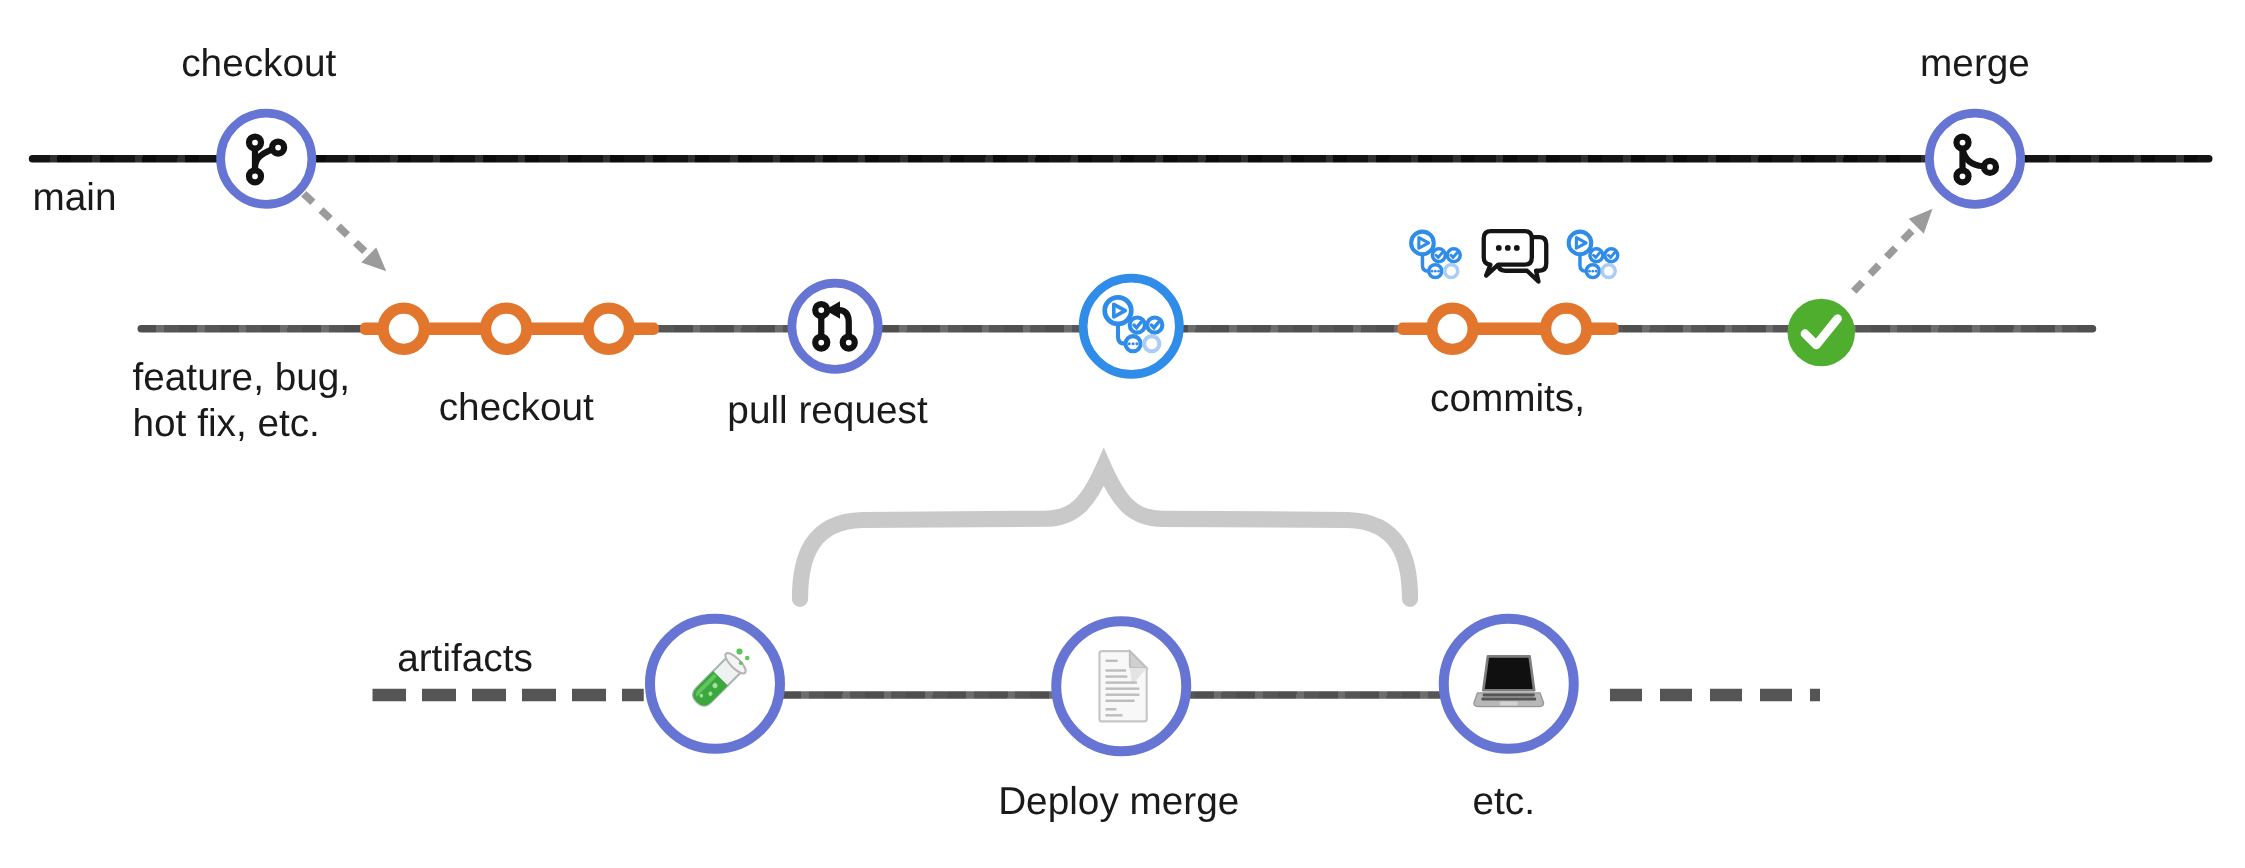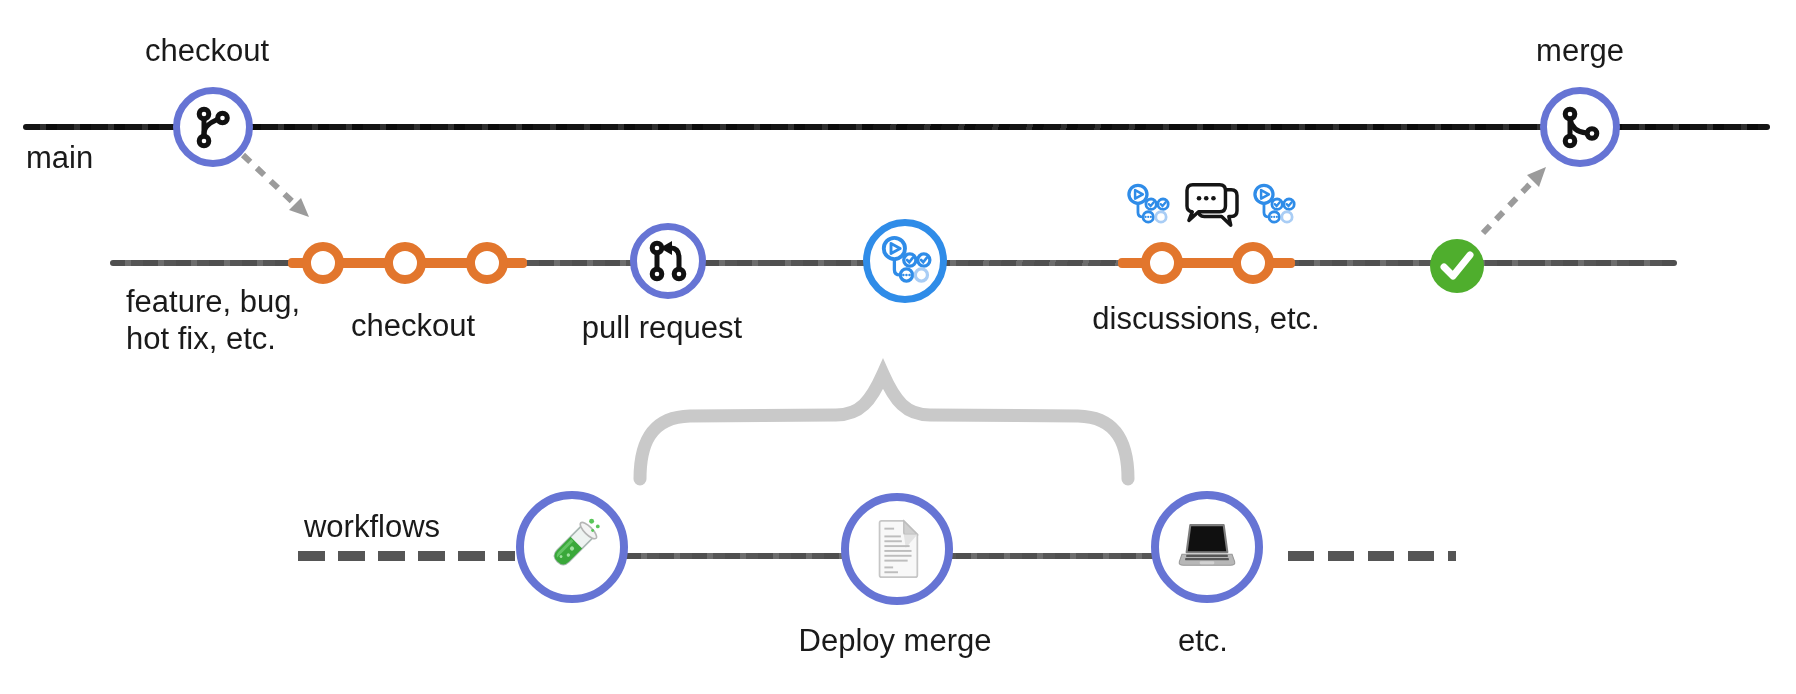--- a/index.html
+++ b/index.html
@@ -257,30 +257,30 @@
         <rect x="11" y="33.6" width="42" height="2.2" rx="0.8"></rect>
       </g>
       <rect x="25" y="36.6" width="14" height="3" rx="1.2" fill="#d2d2d2"></rect>
     </svg>
   </div>
 
   <div class="lbl center" style="left:207px;top:32px">checkout</div>
   <div class="lbl center" style="left:1580px;top:32px">merge</div>
   <div class="lbl" style="left:26px;top:139px">main</div>
 
-  <div class="lbl" style="left:126px;top:283px">
+  <div class="lbl" style="left:106px;top:283px">
     <span style="display:block">feature, bug,</span>
     <span style="display:block">hot fix, etc.</span>
   </div>
 
   <div class="lbl center" style="left:413px;top:307px">checkout</div>
   <div class="lbl center" style="left:662px;top:309px">pull request</div>
 
   <div class="lbl center" style="left:1206px;top:299px;line-height:39px">
-    <span style="display:block">discussions, etc.</span>
-  </div>
-
-
-  <div class="lbl center" style="left:372px;top:508px">workflows</div>
+    <span style="display:block">commits,</span>
+  </div>
+
+
+  <div class="lbl center" style="left:372px;top:508px">artifacts</div>
   <div class="lbl center" style="left:895px;top:622px">Deploy merge</div>
   <div class="lbl center" style="left:1203px;top:622px">etc.</div>
 
 </div>
 
 </body></html>

